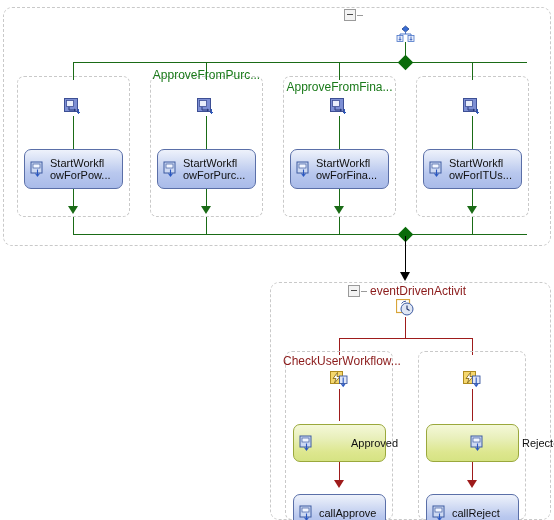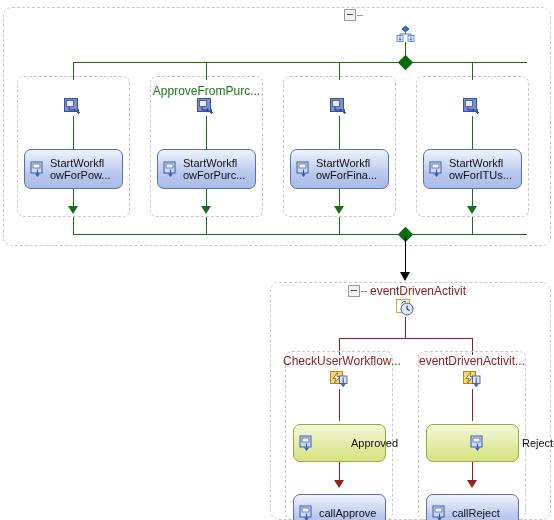--- a/index.html
+++ b/index.html
@@ -129,21 +129,21 @@
         <path d="M7.5 8.5 L7.5 14.5 M5.5 12.5 L7.5 15 L9.5 12.5" stroke="#2a57c0" fill="none" stroke-width="1.1"></path>
       </svg>
     </span>
     <span class="node-txt">StartWorkfl
 owForPow...</span>
   </div>
   <div class="vline" style="left:73px;top:189px;height:19px;"></div>
   <div class="arrow green" style="left:68px;top:206px;"></div>
 
   <div class="dash-box tight" style="left:150px;top:76px;width:113px;height:141px;"></div>
-  <div class="act-label" style="left:150px;top:84px;width:113px;">ApproveFromPurc...</div>
+  <div class="act-label" style="left:150px;top:68px;width:113px;">ApproveFromPurc...</div>
   <div class="icon" style="left:197px;top:98px;">
     <svg viewBox="0 0 18 17" width="18" height="17">
       <rect x="0.5" y="0.5" width="13" height="13" fill="#7d8fd4" stroke="#3d4f94" stroke-width="1"></rect>
       <rect x="2.5" y="2.5" width="7" height="6" fill="#e9eefb" stroke="#3d4f94" stroke-width="0.8"></rect>
       <path d="M5 9 L5 12 M5 12 L11 12" stroke="#2b3a7a" fill="none" stroke-width="1"></path>
       <path d="M10 10.5 L12.5 12 L10 13.5 Z" fill="#2b3a7a"></path>
       <path d="M14.5 11 L14.5 16 M13 14.5 L16 14.5" stroke="#2f58b8" fill="none" stroke-width="1"></path>
     </svg>
   </div>
   <div class="vline" style="left:206px;top:116px;height:33px;"></div>
@@ -155,20 +155,21 @@
         <path d="M7.5 8.5 L7.5 14.5 M5.5 12.5 L7.5 15 L9.5 12.5" stroke="#2a57c0" fill="none" stroke-width="1.1"></path>
       </svg>
     </span>
     <span class="node-txt">StartWorkfl
 owForPurc...</span>
   </div>
   <div class="vline" style="left:206px;top:189px;height:19px;"></div>
   <div class="arrow green" style="left:201px;top:206px;"></div>
 
   <div class="dash-box tight" style="left:283px;top:76px;width:113px;height:141px;"></div>
+  <div class="act-label" style="left:283px;top:80px;width:113px;">ApproveFromFina...</div>
   <div class="icon" style="left:330px;top:98px;">
     <svg viewBox="0 0 18 17" width="18" height="17">
       <rect x="0.5" y="0.5" width="13" height="13" fill="#7d8fd4" stroke="#3d4f94" stroke-width="1"></rect>
       <rect x="2.5" y="2.5" width="7" height="6" fill="#e9eefb" stroke="#3d4f94" stroke-width="0.8"></rect>
       <path d="M5 9 L5 12 M5 12 L11 12" stroke="#2b3a7a" fill="none" stroke-width="1"></path>
       <path d="M10 10.5 L12.5 12 L10 13.5 Z" fill="#2b3a7a"></path>
       <path d="M14.5 11 L14.5 16 M13 14.5 L16 14.5" stroke="#2f58b8" fill="none" stroke-width="1"></path>
     </svg>
   </div>
   <div class="vline" style="left:339px;top:116px;height:33px;"></div>
@@ -271,21 +272,20 @@
       <svg viewBox="0 0 16 16" width="16" height="16">
         <rect x="1" y="1" width="11" height="11" fill="#cdd9f2" stroke="#3d5aa0" stroke-width="1"></rect>
         <rect x="3" y="3" width="7" height="4" fill="#f2f6ff" stroke="#3d5aa0" stroke-width="0.7"></rect>
         <path d="M7.5 8.5 L7.5 14.5 M5.5 12.5 L7.5 15 L9.5 12.5" stroke="#2a57c0" fill="none" stroke-width="1.1"></path>
       </svg>
     </span>
     <span class="node-txt">callApprove</span>
   </div>
 
   <div class="dash-box tight" style="left:418px;top:351px;width:108px;height:169px;"></div>
-  <div class="act-label red" style="left:416px;top:354px;width:112px;">eventDrivenActivit...</div>
   <div class="icon" style="left:463px;top:371px;">
     <svg viewBox="0 0 18 17" width="18" height="17">
       <rect x="0.5" y="0.5" width="12" height="12" fill="#f5d76e" stroke="#b08c20" stroke-width="1"></rect>
       <path d="M7.5 1.5 L3 7.5 L6 7.5 L4.5 12 L10 5.5 L7 5.5 Z" fill="#ffffff" stroke="#7a5f10" stroke-width="0.8"></path>
       <rect x="9.5" y="5" width="7.5" height="7.5" fill="#dfe6f7" stroke="#3d5aa0" stroke-width="0.9"></rect>
       <path d="M13.2 6.5 L13.2 15 M11.4 13 L13.2 15.4 L15 13" stroke="#2a57c0" fill="none" stroke-width="1.1"></path>
     </svg>
   </div>
   <div class="vline red" style="left:472px;top:389px;height:32px;"></div>
   <div class="node olive" style="left:426px;top:424px;width:93px;height:38px;padding-left:43px;">

